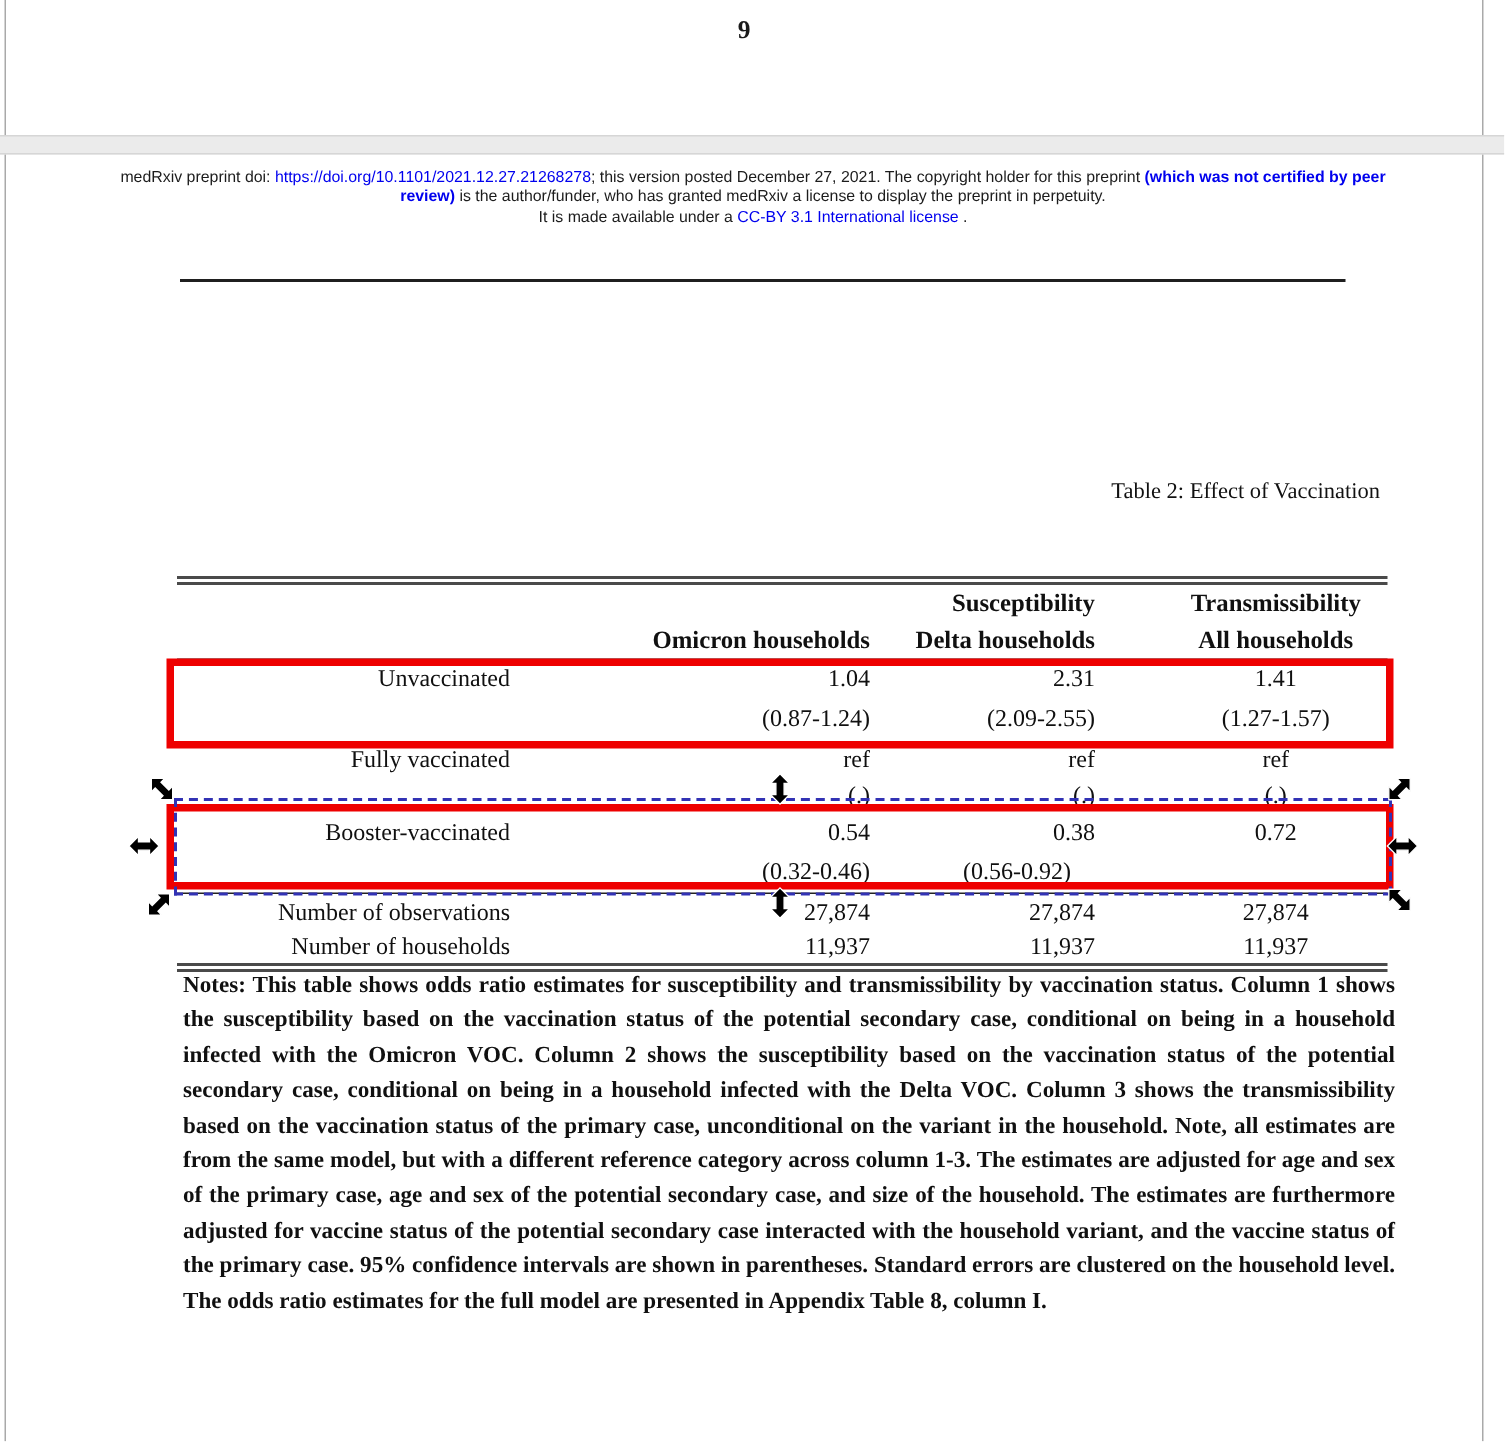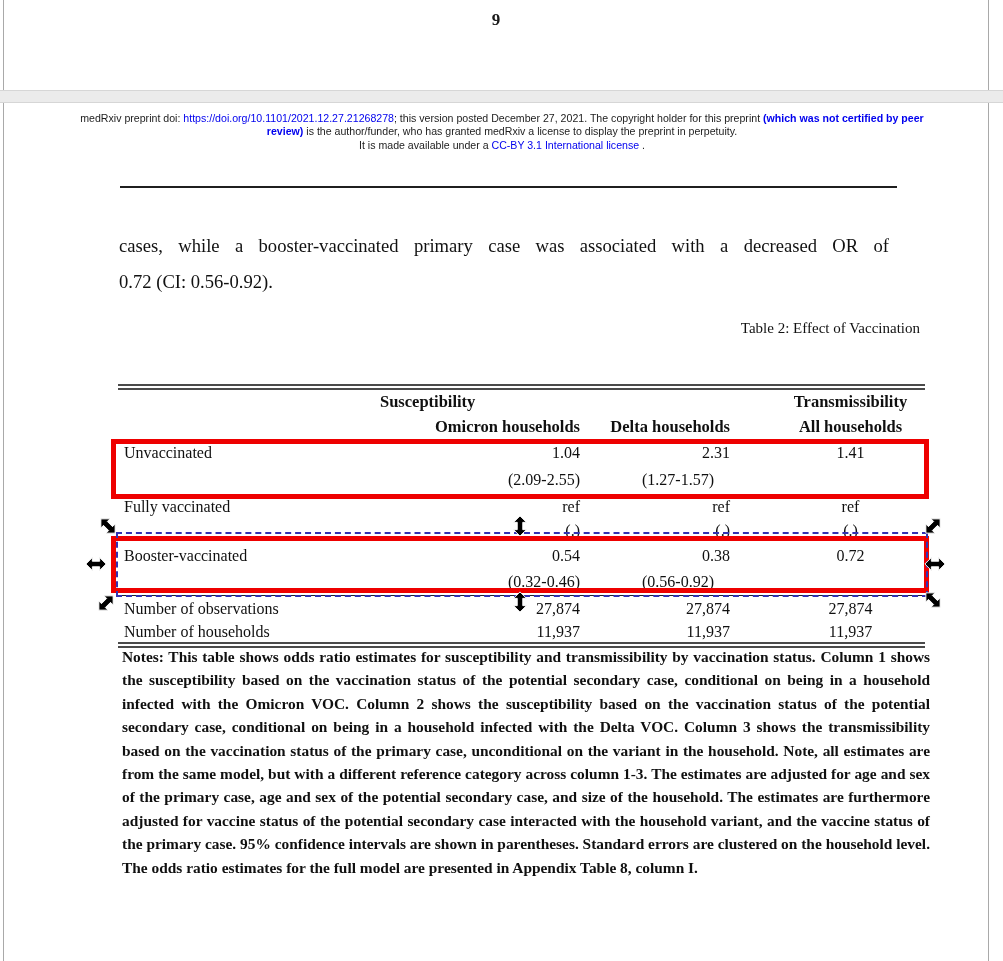--- a/index.html
+++ b/index.html
@@ -65,24 +65,24 @@
   }
 
   
   .stat-table { position: absolute; left: 118px; top: 384px; width: 807px; color: #101010; }
   .rule-double { height: 6px; border-top: 2px solid #4a4a4a; border-bottom: 2px solid #4a4a4a; }
   .rule-single { height: 1px; background: #222; }
   .trow { display: grid; grid-template-columns: 222px 240px 150px 195px; align-items: center; }
   .trow-group { display: grid; grid-template-columns: 222px 390px 195px; align-items: center; }
   .th { font-weight: bold; font-size: 16.5px; }
   .td { font-size: 16px; }
-  .cell-label { text-align: left; padding-left: 6px; }
+  .cell-label { text-align: right; padding-left: 6px; }
   .cell-c { text-align: right; }
   .cell-c3 { text-align: center; padding-left: 46px; }
-  .cell-group-susc { text-align: left; padding-left: 40px; }
+  .cell-group-susc { text-align: right; padding-left: 40px; }
   .h24 { height: 24px; } .h25 { height: 25px; }
   .h26 { height: 26px; } .h28 { height: 28px; } .h22 { height: 22px; }
   .h27 { height: 27px; } .h20 { height: 20px; }
 
   .table-notes {
     position: absolute; left: 122px; top: 645px; width: 808px;
     font-size: 15.4px; line-height: 23.4px; color: #101010;
     text-align: justify; font-weight: 600;
   }
 
@@ -128,24 +128,20 @@
   <div class="page-separator"></div>
 
   <div class="banner">
     <span>medRxiv preprint doi: </span><span class="link">https://doi.org/10.1101/2021.12.27.21268278</span><span>; this version posted December 27, 2021. The copyright holder for this</span>
     <span>preprint </span><span class="bold-link">(which was not certified by peer review)</span><span> is the author/funder, who has granted medRxiv a license to display the preprint in</span>
     <span>perpetuity.</span><br>
     <span>It is made available under a </span><span class="link">CC-BY 3.1 International license</span><span> .</span>
   </div>
   <div class="banner-rule"></div>
 
-  <div class="article-par">
-    <div class="article-line1">cases, while a booster-vaccinated primary case was associated with a decreased OR of</div>
-    <div>0.72 (CI: 0.56-0.92).</div>
-  </div>
 
   <div class="table-caption">Table 2: Effect of Vaccination</div>
 
   <div class="stat-table">
     <div class="rule-double"></div>
 
     <div class="trow-group h24">
       <div class="th cell-label"></div>
       <div class="th cell-group-susc">Susceptibility</div>
       <div class="th cell-c3">Transmissibility</div>
@@ -161,20 +157,21 @@
     <div class="rule-single"></div>
 
     <div class="trow h26">
       <div class="td cell-label">Unvaccinated</div>
       <div class="td cell-c">1.04</div>
       <div class="td cell-c">2.31</div>
       <div class="td cell-c3">1.41</div>
     </div>
     <div class="trow h28">
       <div class="td cell-label"></div>
+      <div class="td cell-c">(0.87-1.24)</div>
       <div class="td cell-c">(2.09-2.55)</div>
       <div class="td cell-c3">(1.27-1.57)</div>
     </div>
 
     <div class="trow h26">
       <div class="td cell-label">Fully vaccinated</div>
       <div class="td cell-c">ref</div>
       <div class="td cell-c">ref</div>
       <div class="td cell-c3">ref</div>
     </div>

